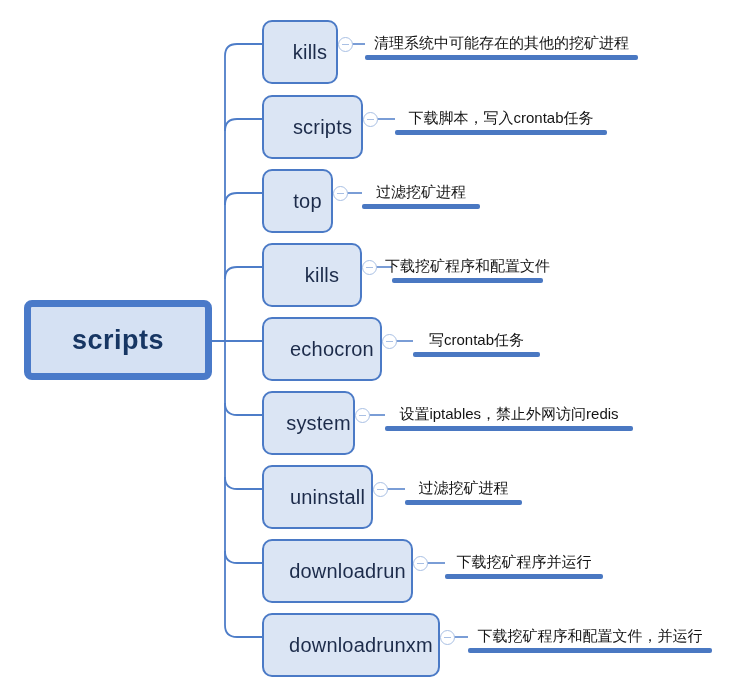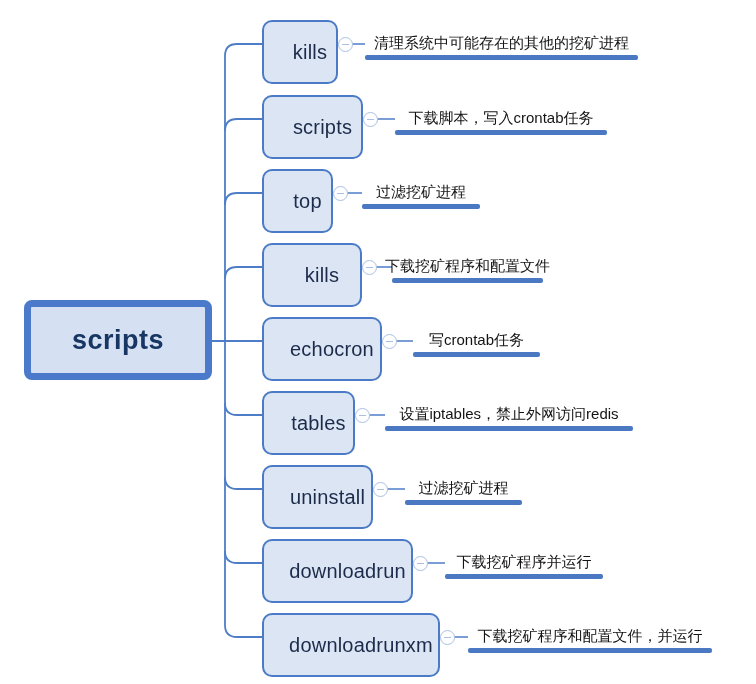--- a/index.html
+++ b/index.html
@@ -141,21 +141,21 @@
   <div class="node child" style="left:262px; top:169px; width:71px">
     <span>top</span>
   </div>
   <div class="node child" style="left:262px; top:243px; width:100px">
     <span>kills</span>
   </div>
   <div class="node child" style="left:262px; top:317px; width:120px">
     <span>echocron</span>
   </div>
   <div class="node child" style="left:262px; top:391px; width:93px">
-    <span>tables</span>
+    <span>system</span>
   </div>
   <div class="node child" style="left:262px; top:465px; width:111px">
     <span>uninstall</span>
   </div>
   <div class="node child" style="left:262px; top:539px; width:151px">
     <span>downloadrun</span>
   </div>
   <div class="node child" style="left:262px; top:613px; width:178px">
     <span>downloadrunxm</span>
   </div>

